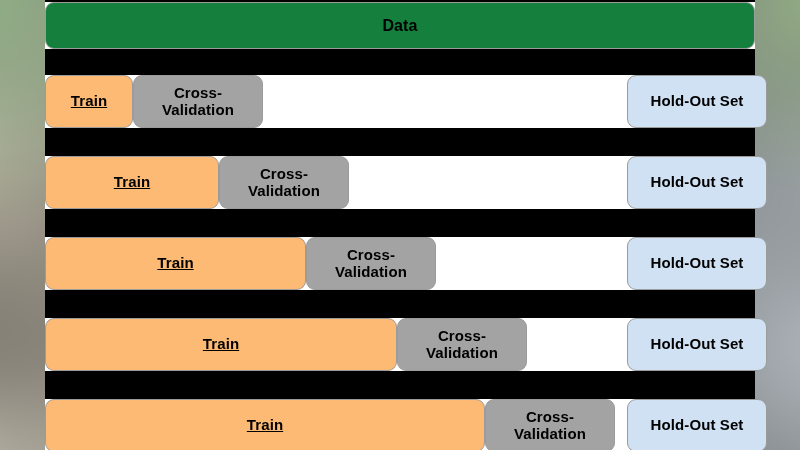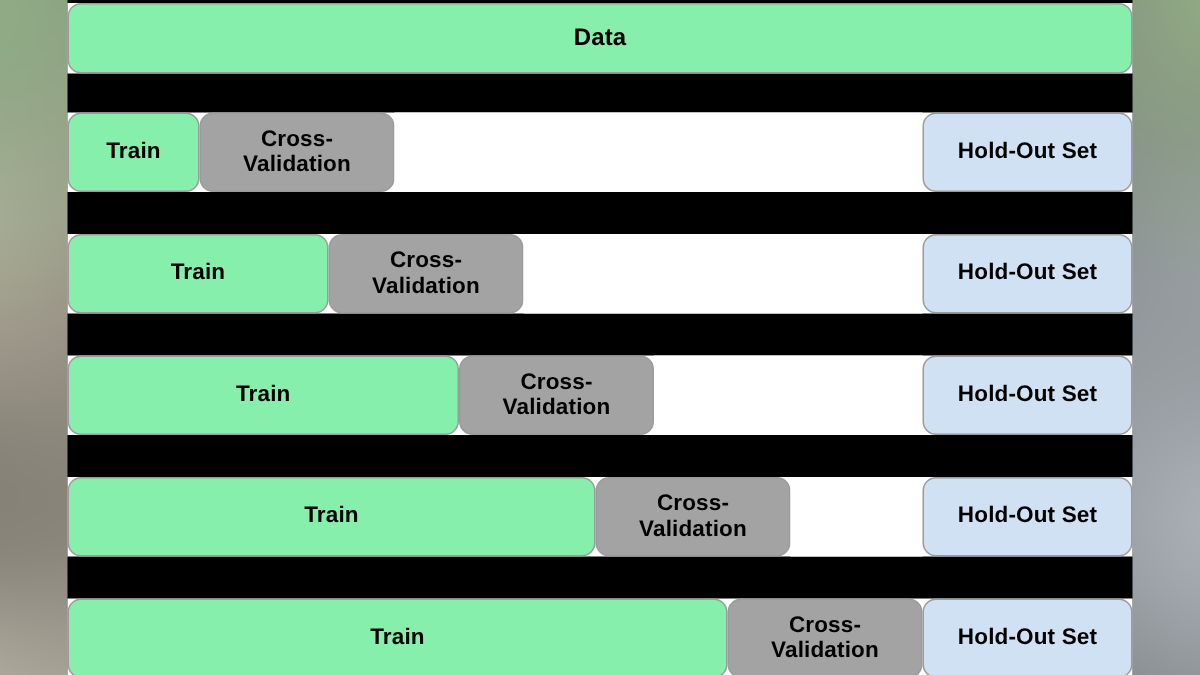--- a/index.html
+++ b/index.html
@@ -64,24 +64,24 @@
     border-radius: 9px;
     color: #000000;
     font-weight: bold;
     font-size: 15px;
     line-height: 1.08;
     text-align: center;
     letter-spacing: 0.1px;
     white-space: pre-line;
   }
 
-  .seg-data   { background: #86efac; font-size: 16px; }
-  .seg-train  { background: #86efac; }
+  .seg-data   { background: #15803d; font-size: 16px; }
+  .seg-train  { background: #fdba74; text-decoration: underline; }
   .seg-cv     { background: #a3a3a3; }
-  .seg-hold   { background: #cfe1f3; }
+  .seg-hold   { background: #cfe1f3; margin-left: 12px; }
   .seg-blank  { background: #ffffff; border: none; border-radius: 0; }
 
   
   #data-bar {
     left: 0;
     right: 0;
     top: 2px;
     height: 47px;
   }
   #data-bar .seg { width: 100%; }

